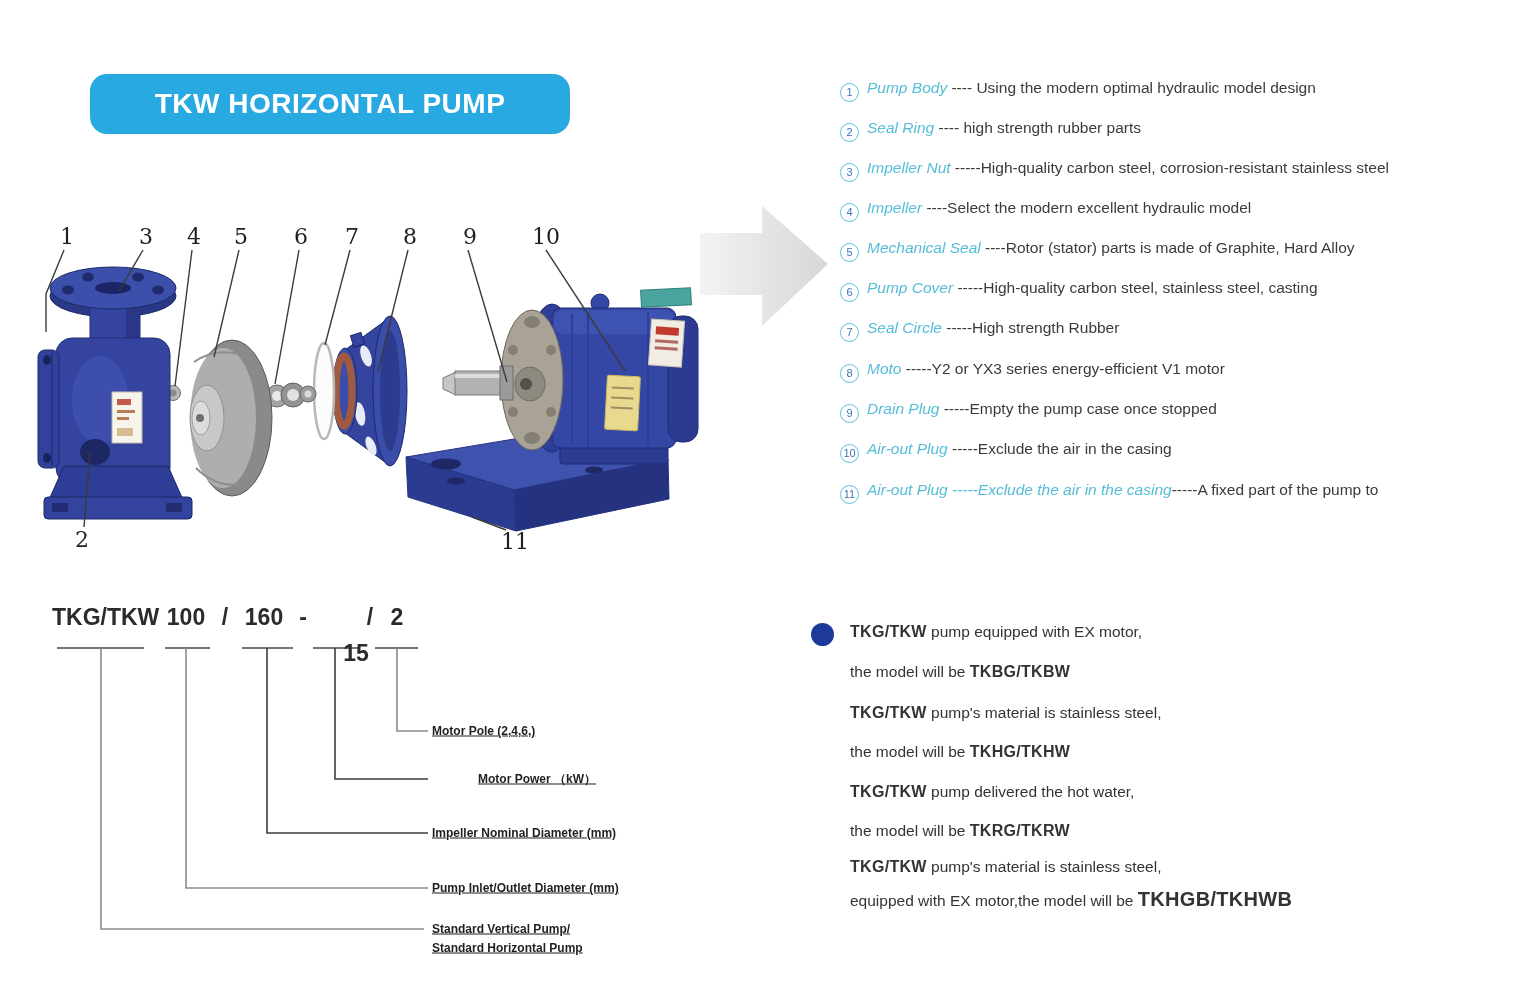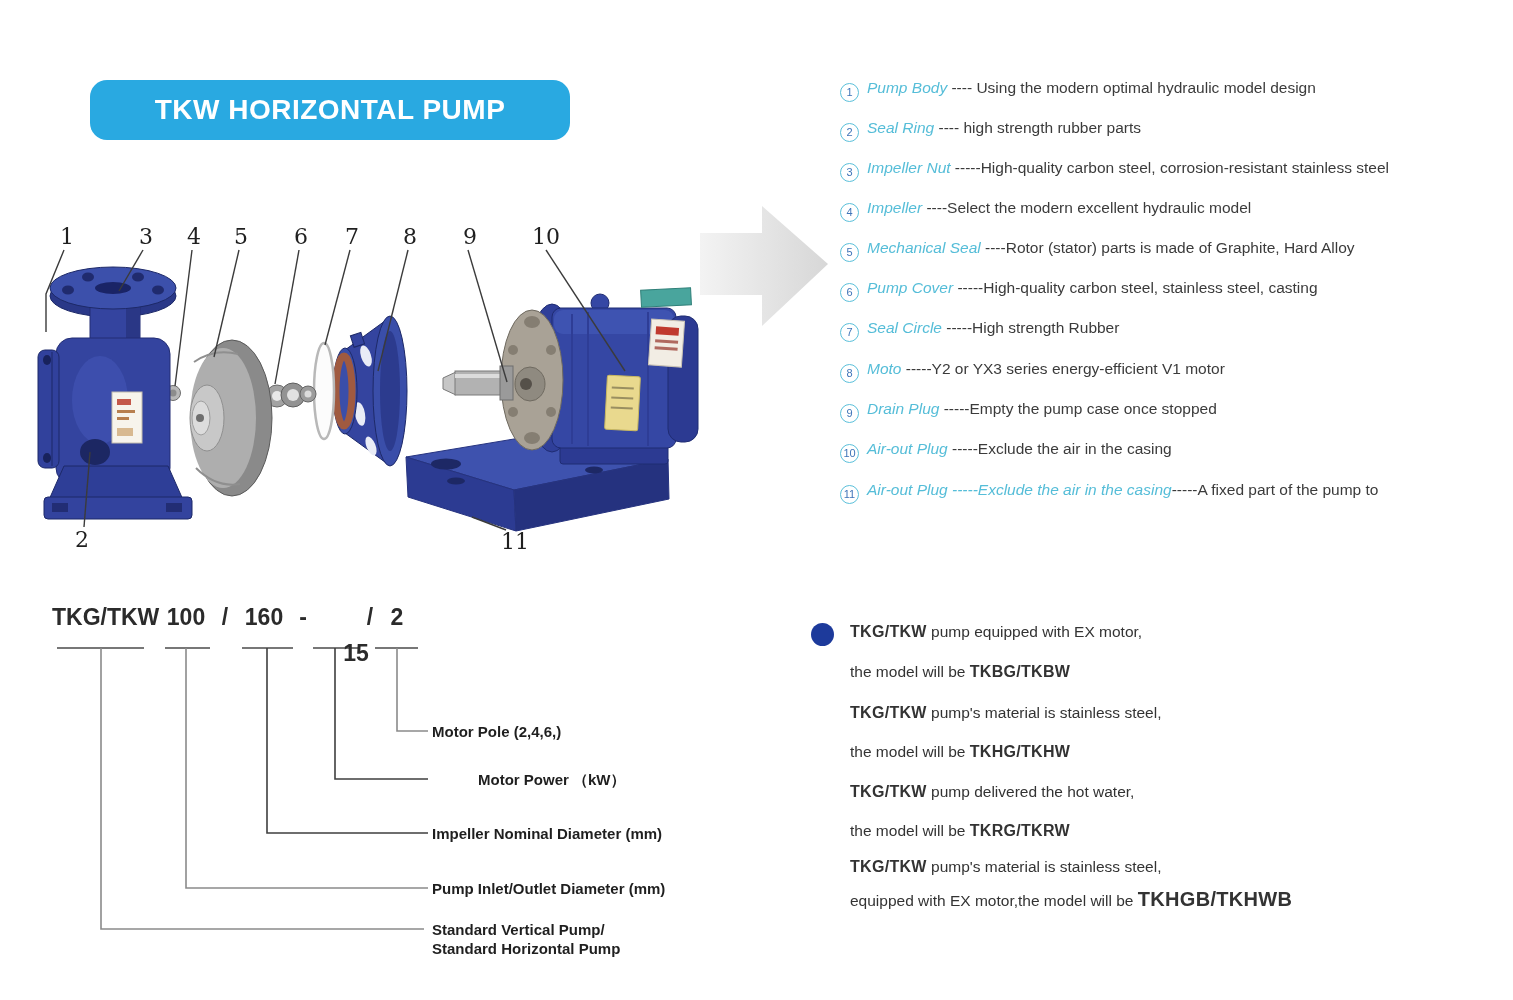--- a/index.html
+++ b/index.html
@@ -1,42 +1,42 @@
 <!DOCTYPE html>
 <html><head>
 <meta charset="utf-8">
 <style>
   html,body{margin:0;padding:0;background:#ffffff;}
   #page{position:relative;width:1513px;height:1000px;background:#fff;overflow:hidden;
         font-family:"Liberation Sans",sans-serif;color:#3b3b3b;}
   #scene{position:absolute;left:0;top:0;width:1513px;height:1000px;}
 
   
-  .banner{position:absolute;left:90px;top:80px;width:480px;height:60px;border-radius:17px;
+  .banner{position:absolute;left:90px;top:74px;width:480px;height:60px;border-radius:17px;
           background:#29a9e1;display:flex;align-items:center;justify-content:center;}
   .banner span{color:#ffffff;font-weight:bold;font-size:28px;letter-spacing:.5px;}
 
   
   .callout{position:absolute;transform:translate(-50%,-50%);font-family:"DejaVu Serif",serif;
            font-size:22px;color:#1f1f1f;line-height:1;}
 
   
   .pl-item{position:absolute;left:840px;white-space:nowrap;font-size:15.5px;line-height:21px;}
   .pl-num{display:inline-block;width:17px;height:17px;border-radius:50%;border:1px solid #5bc0da;
           color:#3f74b8;font-size:11px;line-height:16px;text-align:center;margin-right:8px;
           vertical-align:-3px;background:#fff;}
   .seg-cyan{color:#55bdd8;font-style:italic;}
   .seg-dark{color:#3b3b3b;}
   .pl-line2{margin-left:27px;white-space:nowrap;color:#3b3b3b;}
 
   
   .mc-seg{position:absolute;top:603px;font-size:23px;font-weight:bold;color:#2b2b2b;line-height:28px;}
   .mc-center{transform:translateX(-50%);}
-  .mc-label{position:absolute;font-size:15px;font-weight:bold;color:#1f1f1f;line-height:19px;
-            transform:translateY(-50%);white-space:nowrap;}
+  .mc-label{position:absolute;font-size:12px;font-weight:bold;color:#1f1f1f;line-height:19px;
+            transform:translateY(-50%);white-space:nowrap;text-decoration:underline;}
 
   
   .note-bullet{position:absolute;left:811px;top:623px;width:23px;height:23px;border-radius:50%;
                background:#1d3a9b;}
   .note-line{position:absolute;left:850px;transform:translateY(-50%);white-space:nowrap;
              font-size:15.5px;color:#333;}
   .n1{font-weight:bold;font-size:16px;letter-spacing:.3px;}
   .n2{font-weight:bold;font-size:20px;letter-spacing:.3px;}
 </style>
 </head>

